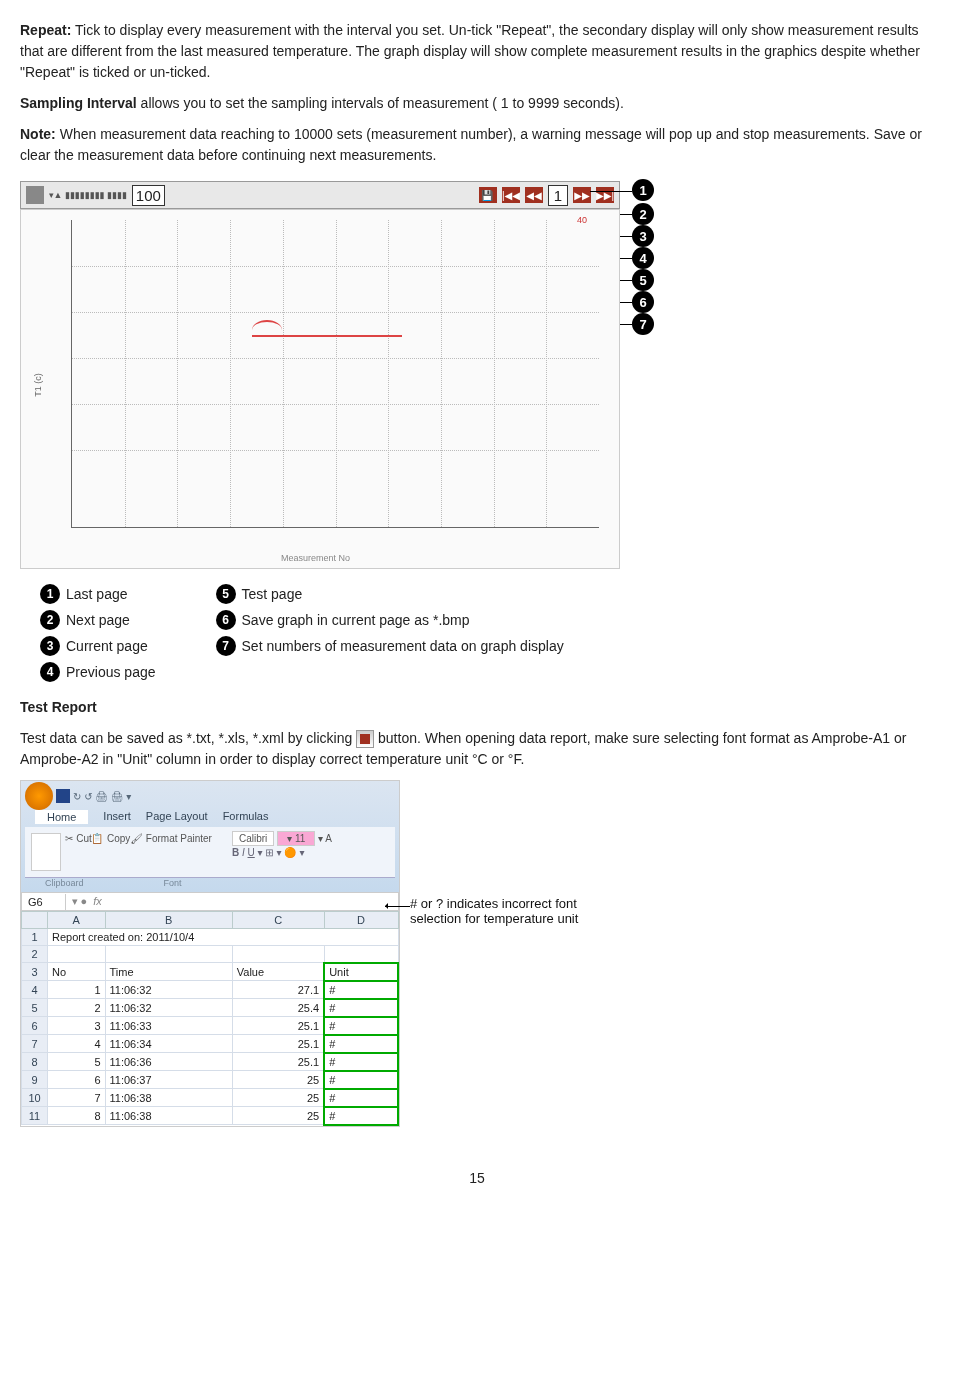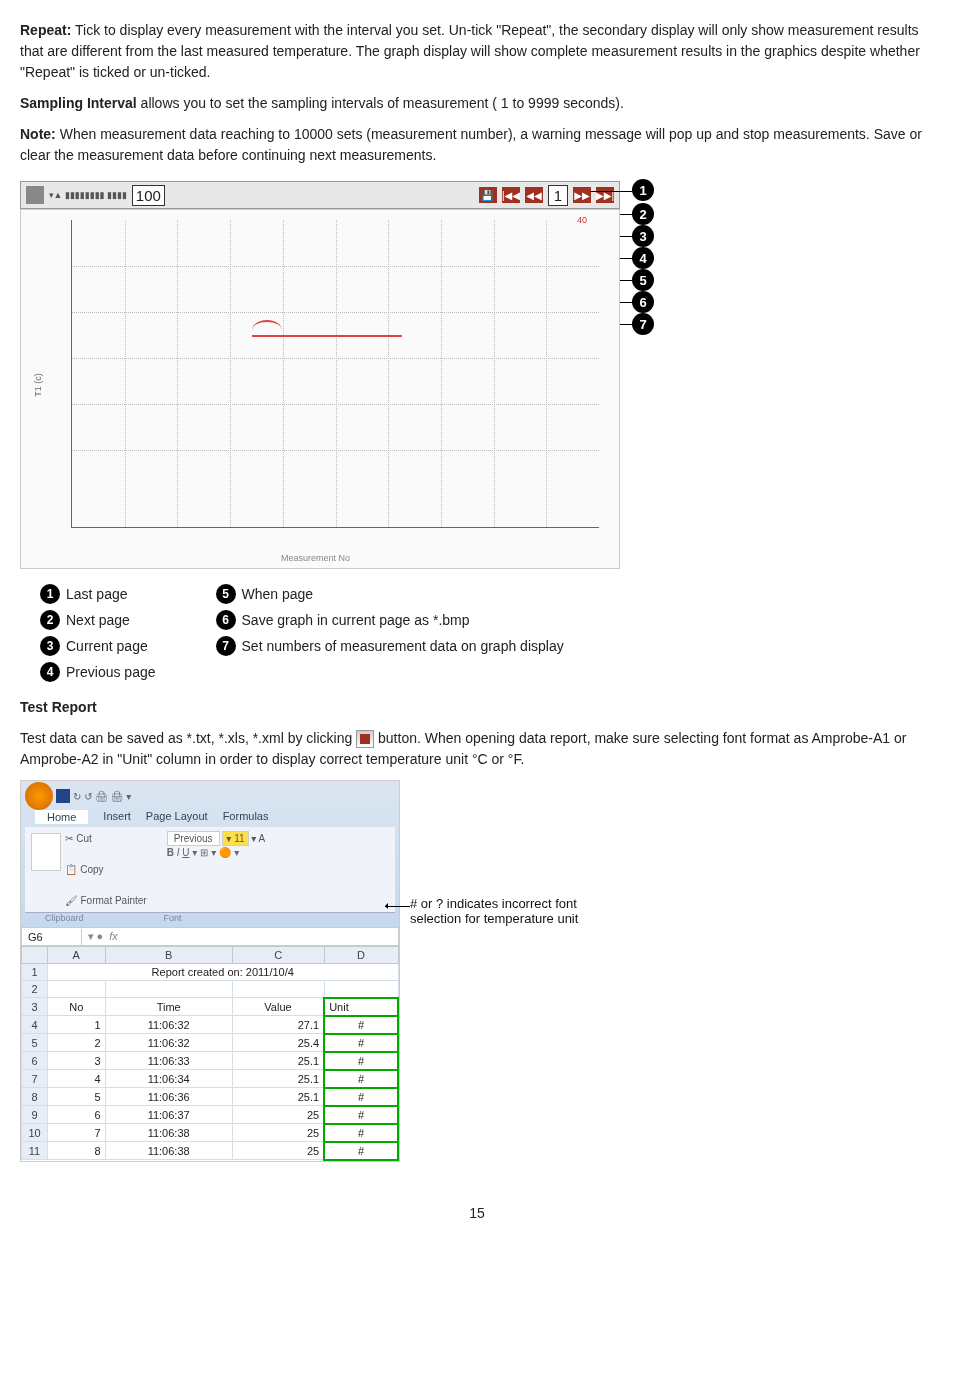--- a/index.html
+++ b/index.html
@@ -36,30 +36,30 @@
 
 .excel-section { display: flex; align-items: flex-start; gap: 10px; margin-top: 10px; }
 .excel-img { border: 1px solid #ccc; width: 380px; background: #f5f5f5; }
 .excel-ribbon { background: linear-gradient(#dbe5f1, #c5d9ed); padding: 4px; font-size: 11px; }
 .ribbon-top { display: flex; align-items: center; gap: 3px; height: 22px; }
 .office-btn { width: 28px; height: 28px; background: radial-gradient(#f90,#c60); border-radius: 50%; }
 .qat-icon { width: 14px; height: 14px; background: #248; }
 .ribbon-tabs { display: flex; gap: 15px; padding: 3px 10px; font-size: 11px; color: #345; }
 .ribbon-tab.active { background: #fff; padding: 1px 12px; }
 .ribbon-body { background: #f0f4fa; padding: 6px; display: flex; gap: 20px; font-size: 10px; color: #555; border-bottom: 1px solid #aac; }
-.clipboard-grp { display: flex; flex-direction: column; gap: 20px; }
+.clipboard-grp { display: flex; flex-direction: row; gap: 0; text-align: center; }
 .font-grp { display: flex; flex-direction: column; gap: 3px; }
 .cell-ref-row { display: flex; align-items: center; background: #fff; border: 1px solid #ccc; font-size: 11px; }
-.cell-ref { width: 60px; padding: 2px 6px; border-right: 1px solid #ccc; }
+.cell-ref { width: 44px; padding: 2px 6px; border-right: 1px solid #ccc; }
 .fx-area { padding: 2px 6px; color: #888; display: flex; gap: 6px; }
 .excel-grid-wrap { background: #fff; }
 table.excel { border-collapse: collapse; font-size: 11px; width: 100%; }
 table.excel th { background: #e8edf5; border: 1px solid #bcc; color: #345; font-weight: normal; padding: 2px 4px; text-align: center; }
 table.excel td { border: 1px solid #d5dde8; padding: 2px 4px; text-align: right; }
-table.excel td.l { text-align: center; }
+table.excel td.l { text-align: left; }
 table.excel .rowhdr { background: #e8edf5; text-align: center; color: #345; width: 26px; }
 .unit-col { border: 2px solid #0a0 !important; }
 .unit-hdr { border: 2px solid #0a0 !important; text-align: left !important; }
 
 .annotation { font-size: 13px; color: #111; max-width: 240px; margin-top: 116px; position: relative; }
 .annotation-arrow { position: absolute; left: -25px; top: 10px; width: 25px; height: 1px; background: #000; }
 .annotation-arrow::before { content: ""; position: absolute; left: -3px; top: -3px; border: 3px solid transparent; border-right-color: #000; }
 
 .page-num { text-align: center; margin-top: 43px; }
 </style>
@@ -138,21 +138,21 @@
           <span>Current page</span>
         </div>
       <div class="legend-item">
           <span class="legend-num">4</span>
           <span>Previous page</span>
         </div>
     </div>
     <div class="legend-col">
       <div class="legend-item">
           <span class="legend-num">5</span>
-          <span>When page</span>
+          <span>Test page</span>
         </div>
       <div class="legend-item">
           <span class="legend-num">6</span>
           <span>Save graph in current page as *.bmp</span>
         </div>
       <div class="legend-item">
           <span class="legend-num">7</span>
           <span>Set numbers of measurement data on graph display</span>
         </div>
     </div>
@@ -183,21 +183,21 @@
       <div class="ribbon-body">
         <div style="display:flex;gap:4px">
           <div style="width:30px;height:38px;background:#fff;border:1px solid #ccc"></div>
           <div class="clipboard-grp">
             <span>✂ <span>Cut</span></span>
             <span>📋 <span>Copy</span></span>
             <span>🖌 <span>Format Painter</span></span>
           </div>
         </div>
         <div class="font-grp">
-          <div><span style="border:1px solid #ccc;padding:1px 6px;background:#fff">Previous</span> <span style="border:1px solid #ccc;padding:1px 3px;background:#fde047">▾ <span>11</span></span> ▾ A</div>
+          <div><span style="border:1px solid #ccc;padding:1px 6px;background:#fff">Calibri</span> <span style="border:1px solid #ccc;padding:1px 9px;background:#f9a8d4">▾ <span>11</span></span> ▾ A</div>
           <div style="color:#667"><b>B</b> <i>I</i> <u>U</u> ▾ ⊞ ▾ 🟠 ▾</div>
         </div>
       </div>
       <div style="display:flex;font-size:9px;color:#789;padding:0 20px;gap:80px">
         <span>Clipboard</span>
         <span>Font</span>
       </div>
     </div>
     <div class="cell-ref-row">
       <span class="cell-ref">G6</span>

